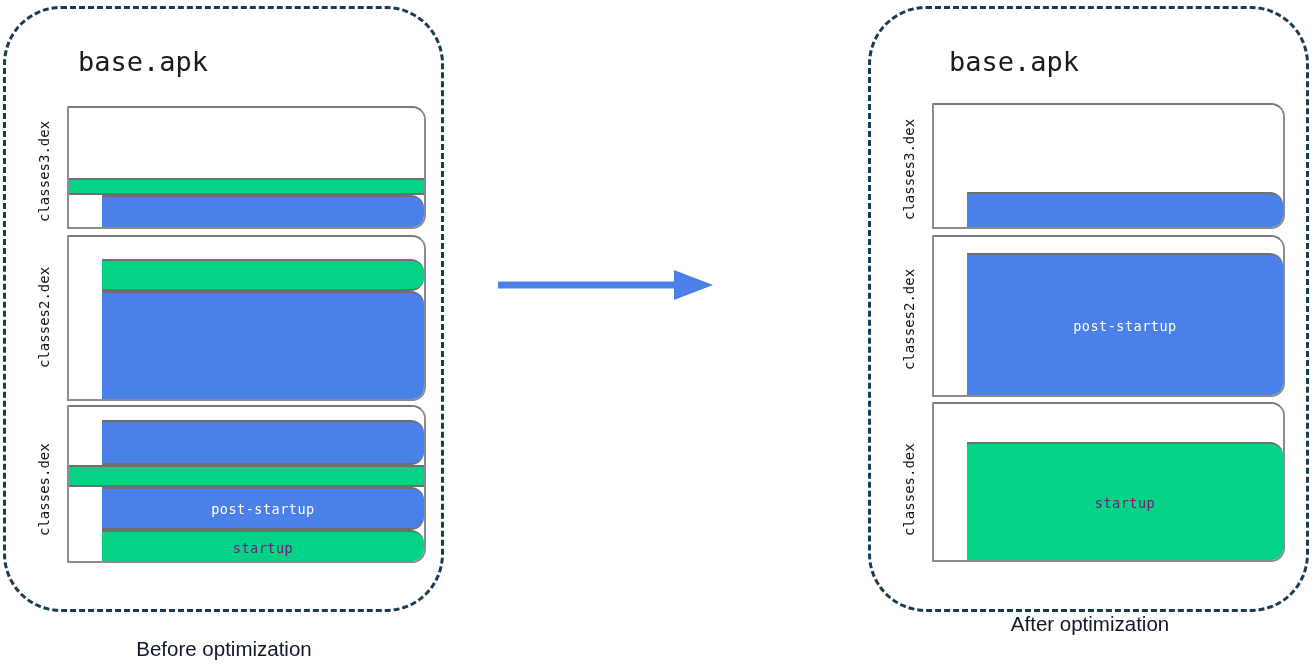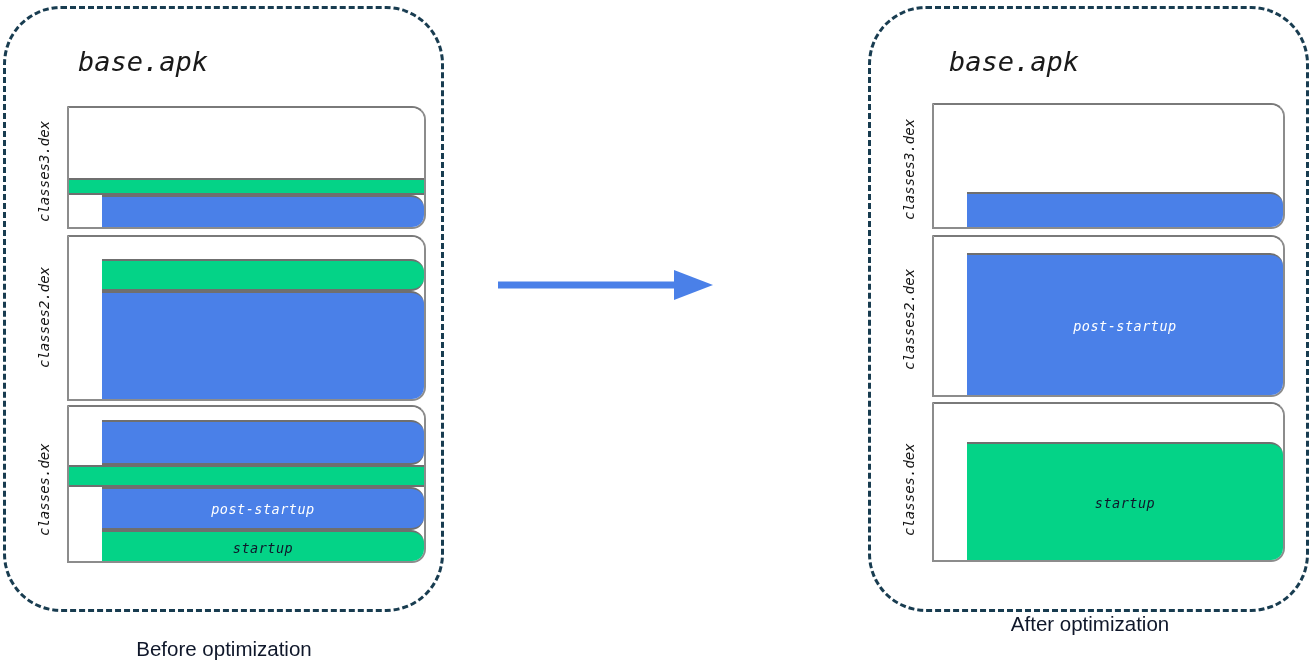--- a/index.html
+++ b/index.html
@@ -1,39 +1,39 @@
 <!DOCTYPE html>
 <html><head>
 <meta charset="utf-8">
 <style>
   html,body{margin:0;padding:0;background:#ffffff;}
   body{width:1315px;height:667px;position:relative;overflow:hidden;
        font-family:"Liberation Sans", sans-serif;}
 
   .panel{position:absolute;top:6px;width:441px;height:606px;
-         border:3px dashed #183c50;border-radius:58px;box-sizing:border-box;font-style:italic;}
+         border:3px dashed #183c50;border-radius:58px;box-sizing:border-box;}
   #panel-before{left:3px;}
   #panel-after{left:868px;}
 
   .apk-title{position:absolute;font-family:"DejaVu Sans Mono","Liberation Mono",monospace;
              font-size:27px;color:#1a1a1a;letter-spacing:0px;white-space:nowrap;}
 
   .dex{position:absolute;box-sizing:border-box;
        border:2px solid #8c8c8c;border-top-color:#7a7a7a;
        border-radius:0 14px 14px 0;background:#ffffff;overflow:hidden;}
 
   .seg{position:absolute;left:0;right:0;box-sizing:border-box;}
   .seg.green{background:#04d387;border-top:2px solid #6f6f6f;border-bottom:2px solid #6f6f6f;}
   .seg.blue{background:#4a80e8;border-top:2px solid #6f6f6f;border-bottom:2px solid #6f6f6f;}
   .seg.rounded{border-radius:0 13px 13px 0;margin-left:33px;}
   .seg-label{position:absolute;left:0;right:0;top:50%;transform:translateY(-50%);
              text-align:center;font-family:"DejaVu Sans Mono","Liberation Mono",monospace;
              font-size:13.5px;letter-spacing:0.5px;}
   .seg-label.on-blue{color:#ffffff;}
-  .seg-label.on-green{color:#0f172a;}
+  .seg-label.on-green{color:#701a75;}
 
   .dex-label{position:absolute;font-family:"DejaVu Sans Mono","Liberation Mono",monospace;
              font-size:14px;color:#141414;white-space:nowrap;
              writing-mode:vertical-rl;transform:rotate(180deg);
              text-align:center;}
 
   .arrow-wrap{position:absolute;left:498px;top:268px;width:220px;height:34px;}
   .caption{position:absolute;font-size:20.5px;color:#0f172a;white-space:nowrap;text-align:center;}
   #caption-before{left:0;top:637px;width:448px;}
   #caption-after{left:866px;top:612px;width:448px;}

